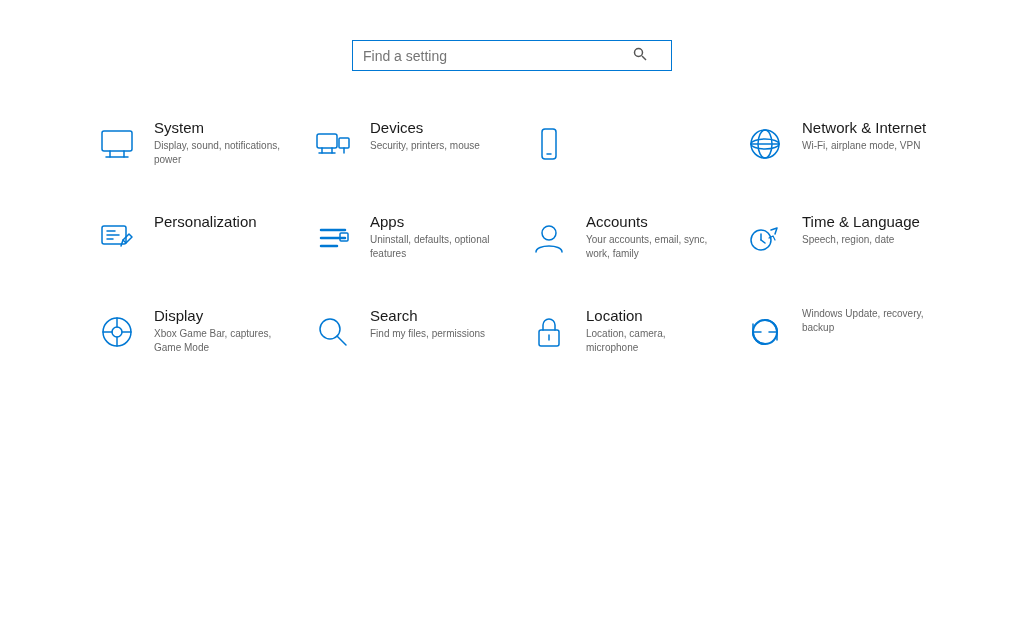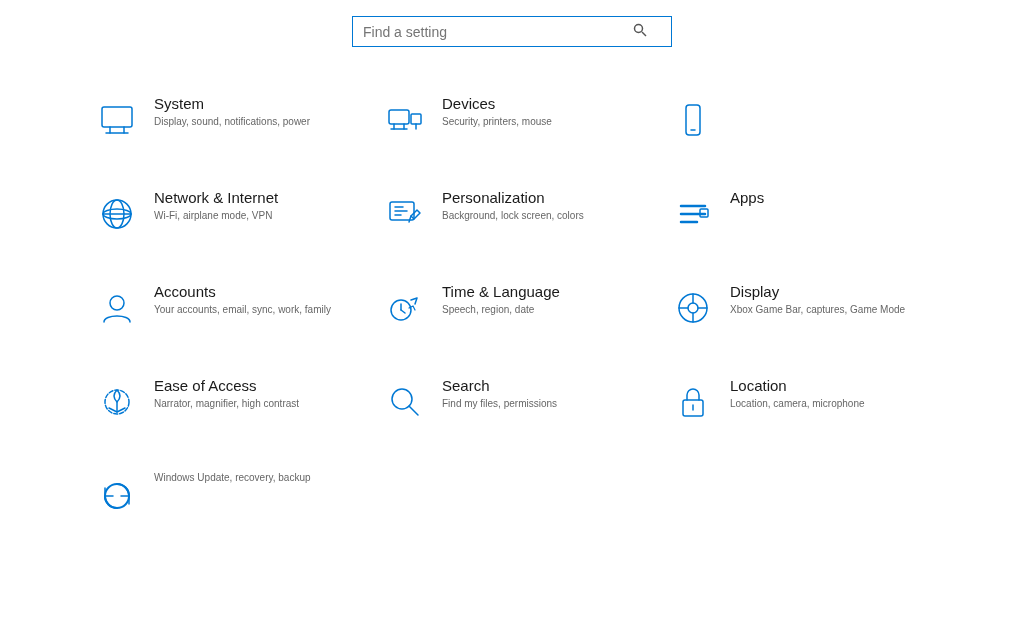--- a/index.html
+++ b/index.html
@@ -6,21 +6,21 @@
     body {
       font-family: 'Segoe UI', sans-serif;
       background: #fff;
       color: #333;
       min-height: 639px;
       width: 1024px;
     }
     .top-bar {
       display: flex;
       justify-content: center;
-      padding: 16px 0 30px 0;
+      padding: 40px 0 30px 0;
       background: #fff;
     }
     .search-box {
       display: flex;
       align-items: center;
       border: 1.5px solid #0078d4;
       width: 320px;
       padding: 6px 10px;
       background: #fff;
     }
@@ -31,21 +31,21 @@
       color: #555;
       width: 270px;
       background: transparent;
     }
     .search-box .search-icon-svg {
       color: #555;
       font-size: 14px;
     }
     .settings-grid {
       display: grid;
-      grid-template-columns: repeat(3, 1fr);
+      grid-template-columns: repeat(4, 1fr);
       row-gap: 10px;
       column-gap: 0;
       padding: 0 80px;
       max-width: 1024px;
       margin: 0 auto;
     }
     .setting-item {
       display: flex;
       align-items: flex-start;
       padding: 18px 14px 18px 14px;
@@ -158,34 +158,34 @@
           <rect x="3" y="6" width="24" height="18" rx="2"></rect>
           <line x1="8" y1="11" x2="16" y2="11"></line>
           <line x1="8" y1="15" x2="20" y2="15"></line>
           <line x1="8" y1="19" x2="14" y2="19"></line>
           <path d="M24 20 L30 14 L33 17 L27 23 Z" stroke-width="1.5"></path>
           <line x1="24" y1="20" x2="22" y2="26"></line>
         </svg>
     </div>
     <div class="setting-text">
       <div class="setting-title">Personalization</div>
-      <div class="setting-desc">Background, lock screen, colors</div>
     </div>
   </div>
     <div class="setting-item">
     <div class="setting-icon">
       <svg viewBox="0 0 36 36">
           <line x1="6" y1="10" x2="30" y2="10" stroke-width="2.5"></line>
           <line x1="6" y1="18" x2="30" y2="18" stroke-width="2.5"></line>
           <line x1="6" y1="26" x2="22" y2="26" stroke-width="2.5"></line>
           <rect x="25" y="13" width="8" height="8" rx="1" fill="none" stroke="#0078d4" stroke-width="1.5"></rect>
         </svg>
     </div>
     <div class="setting-text">
       <div class="setting-title">Apps</div>
+      <div class="setting-desc">Uninstall, defaults, optional features</div>
     </div>
   </div>
     <div class="setting-item">
     <div class="setting-icon">
       <svg viewBox="0 0 36 36">
           <circle cx="18" cy="13" r="7"></circle>
           <path d="M5 32 C5 24 31 24 31 32"></path>
         </svg>
     </div>
     <div class="setting-text">
@@ -220,34 +220,20 @@
         </svg>
     </div>
     <div class="setting-text">
       <div class="setting-title">Display</div>
       <div class="setting-desc">Xbox Game Bar, captures, Game Mode</div>
     </div>
   </div>
     <div class="setting-item">
     <div class="setting-icon">
       <svg viewBox="0 0 36 36">
-          <circle cx="18" cy="18" r="12" stroke-dasharray="4 2"></circle>
-          <path d="M18 6 Q24 12 18 18 Q12 12 18 6"></path>
-          <line x1="18" y1="18" x2="18" y2="28"></line>
-          <path d="M10 24 L18 28 L26 24"></path>
-        </svg>
-    </div>
-    <div class="setting-text">
-      <div class="setting-title">Ease of Access</div>
-      <div class="setting-desc">Narrator, magnifier, high contrast</div>
-    </div>
-  </div>
-    <div class="setting-item">
-    <div class="setting-icon">
-      <svg viewBox="0 0 36 36">
           <circle cx="15" cy="15" r="10"></circle>
           <line x1="22" y1="22" x2="31" y2="31"></line>
         </svg>
     </div>
     <div class="setting-text">
       <div class="setting-title">Search</div>
       <div class="setting-desc">Find my files, permissions</div>
     </div>
   </div>
     <div class="setting-item">

